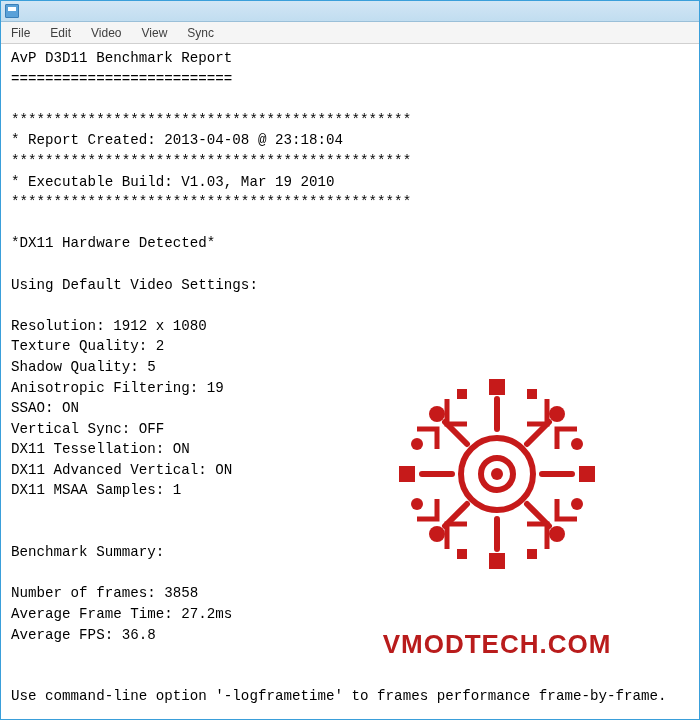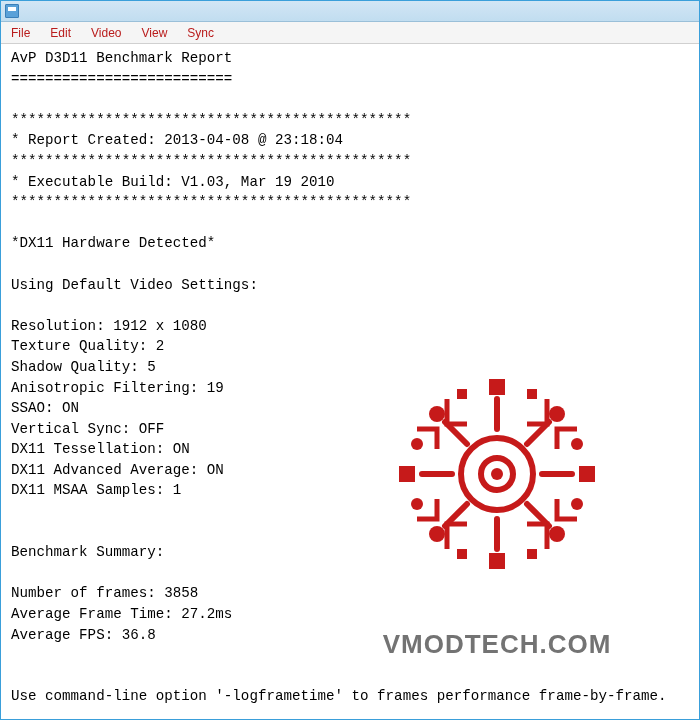--- a/index.html
+++ b/index.html
@@ -39,21 +39,21 @@
     height: 22px;
     background: #f5f5f5;
     border-bottom: 1px solid #d0d0d0;
     display: flex;
     align-items: stretch;
     font-size: 12px;
   }
   .menu-item {
     padding: 4px 10px 0 10px;
     cursor: default;
-    color: #b91c1c;
+    color: #404040;
   }
   .content {
     padding: 4px 10px;
     font-family: "Courier New", monospace;
     font-size: 14.2px;
     line-height: 1.45;
     white-space: pre;
     position: relative;
     color: #000;
   }
@@ -63,21 +63,21 @@
     top: 284px;
     width: 280px;
     text-align: center;
     pointer-events: none;
     font-weight: bold;
   }
   .watermark svg { display: block; margin: 0 auto; }
   .watermark-text {
     font-family: Impact, "Arial Black", sans-serif;
     font-size: 26px;
-    color: #737373;
+    color: #b91c1c;
     letter-spacing: 1px;
     margin-top: 6px;
   }
 </style>
 </head>
 <body>
 
 <div class="titlebar">
   <span class="title-icon"></span>
 </div>
@@ -103,21 +103,21 @@
 
 <span>Using Default Video Settings:</span>
 
 <span>Resolution: 1912 x 1080</span>
 <span>Texture Quality: 2</span>
 <span>Shadow Quality: 5</span>
 <span>Anisotropic Filtering: 19</span>
 <span>SSAO: ON</span>
 <span>Vertical Sync: OFF</span>
 <span>DX11 Tessellation: ON</span>
-<span>DX11 Advanced Average: ON</span>
+<span>DX11 Advanced Vertical: ON</span>
 <span>DX11 MSAA Samples: 1</span>
 
 
 <span>Benchmark Summary:</span>
 
 <span>Number of frames: 3858</span>
 <span>Average Frame Time: 27.2ms</span>
 <span>Average FPS: 36.8</span>
 
 

